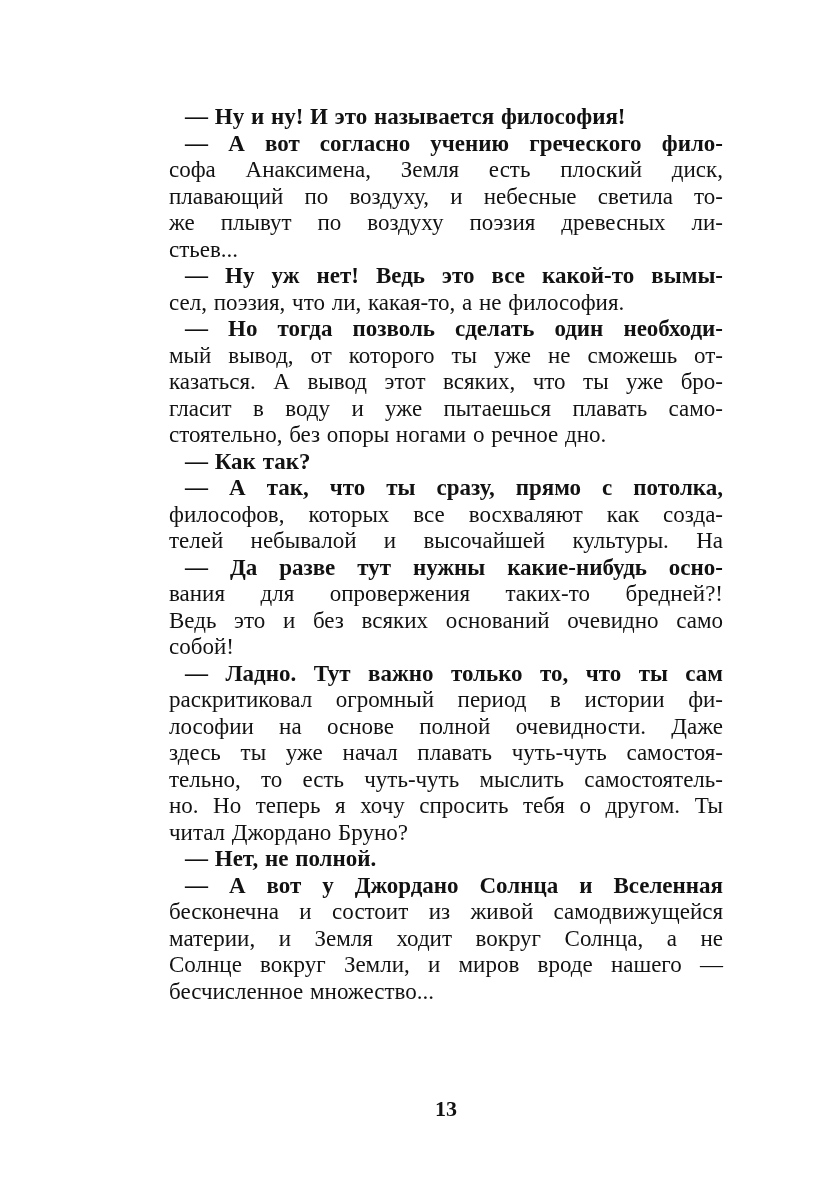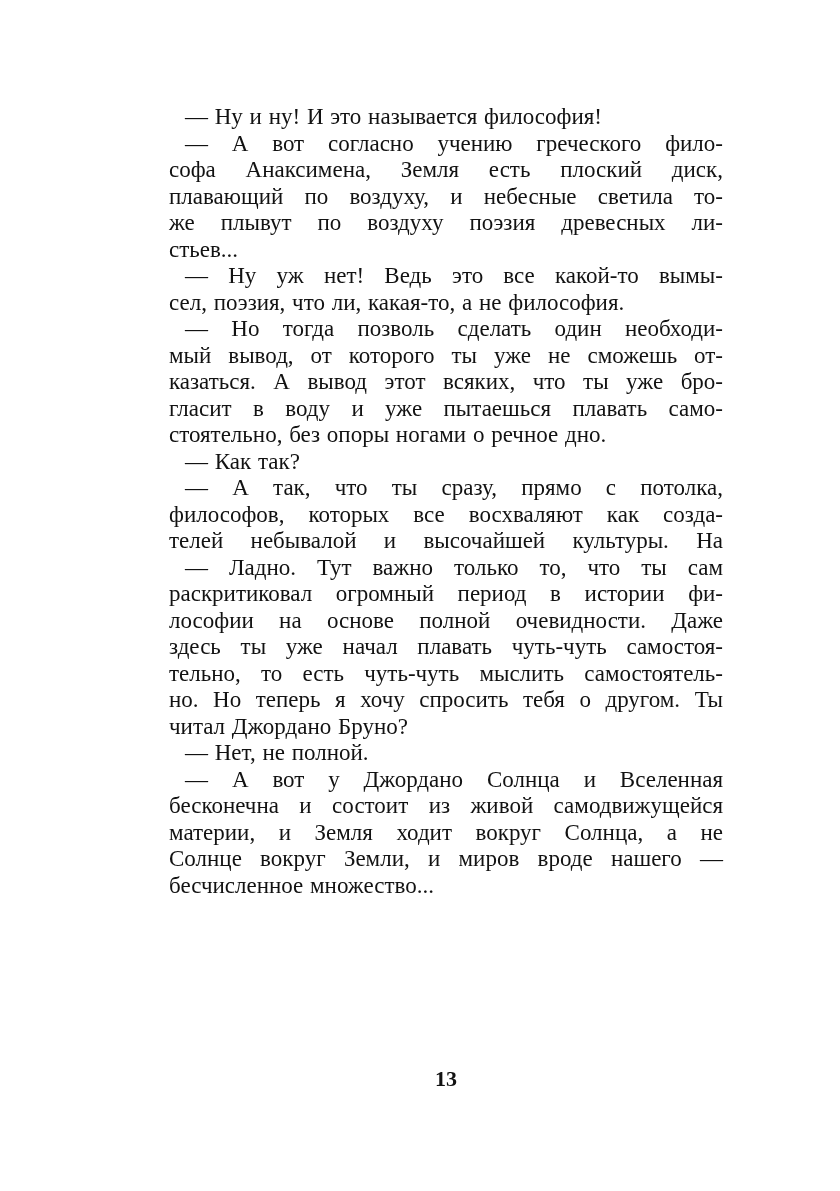--- a/index.html
+++ b/index.html
@@ -28,28 +28,29 @@
   }
   .paragraph { }
   .line {
     text-align: justify;
     text-align-last: justify;
     word-spacing: 1px;
     white-space: normal;
   }
   .line.first {
     text-indent: 16px;
+    font-weight: bold;
   }
   .line.last {
     text-align-last: left;
   }
   .page-number {
     position: absolute;
     left: 169px;
-    top: 1066px;
+    top: 1096px;
     width: 554px;
     text-align: center;
     font-size: 22px;
     font-weight: bold;
     color: #121212;
   }
 </style>
 </head>
 <body>
 
@@ -78,20 +79,26 @@
       </div>
       <div class="paragraph">
         <div class="line first last">— Как так?</div>
       </div>
       <div class="paragraph">
         <div class="line first">— А так, что ты сразу, прямо с потолка,</div>
         <div class="line">философов, которых все восхваляют как созда-</div>
         <div class="line">телей небывалой и высочайшей культуры. На</div>
       </div>
       <div class="paragraph">
+        <div class="line first">— Да разве тут нужны какие-нибудь осно-</div>
+        <div class="line">вания для опровержения таких-то бредней?!</div>
+        <div class="line">Ведь это и без всяких оснований очевидно само</div>
+        <div class="line last">собой!</div>
+      </div>
+      <div class="paragraph">
         <div class="line first">— Ладно. Тут важно только то, что ты сам</div>
         <div class="line">раскритиковал огромный период в истории фи-</div>
         <div class="line">лософии на основе полной очевидности. Даже</div>
         <div class="line">здесь ты уже начал плавать чуть-чуть самостоя-</div>
         <div class="line">тельно, то есть чуть-чуть мыслить самостоятель-</div>
         <div class="line">но. Но теперь я хочу спросить тебя о другом. Ты</div>
         <div class="line last">читал Джордано Бруно?</div>
       </div>
       <div class="paragraph">
         <div class="line first last">— Нет, не полной.</div>

